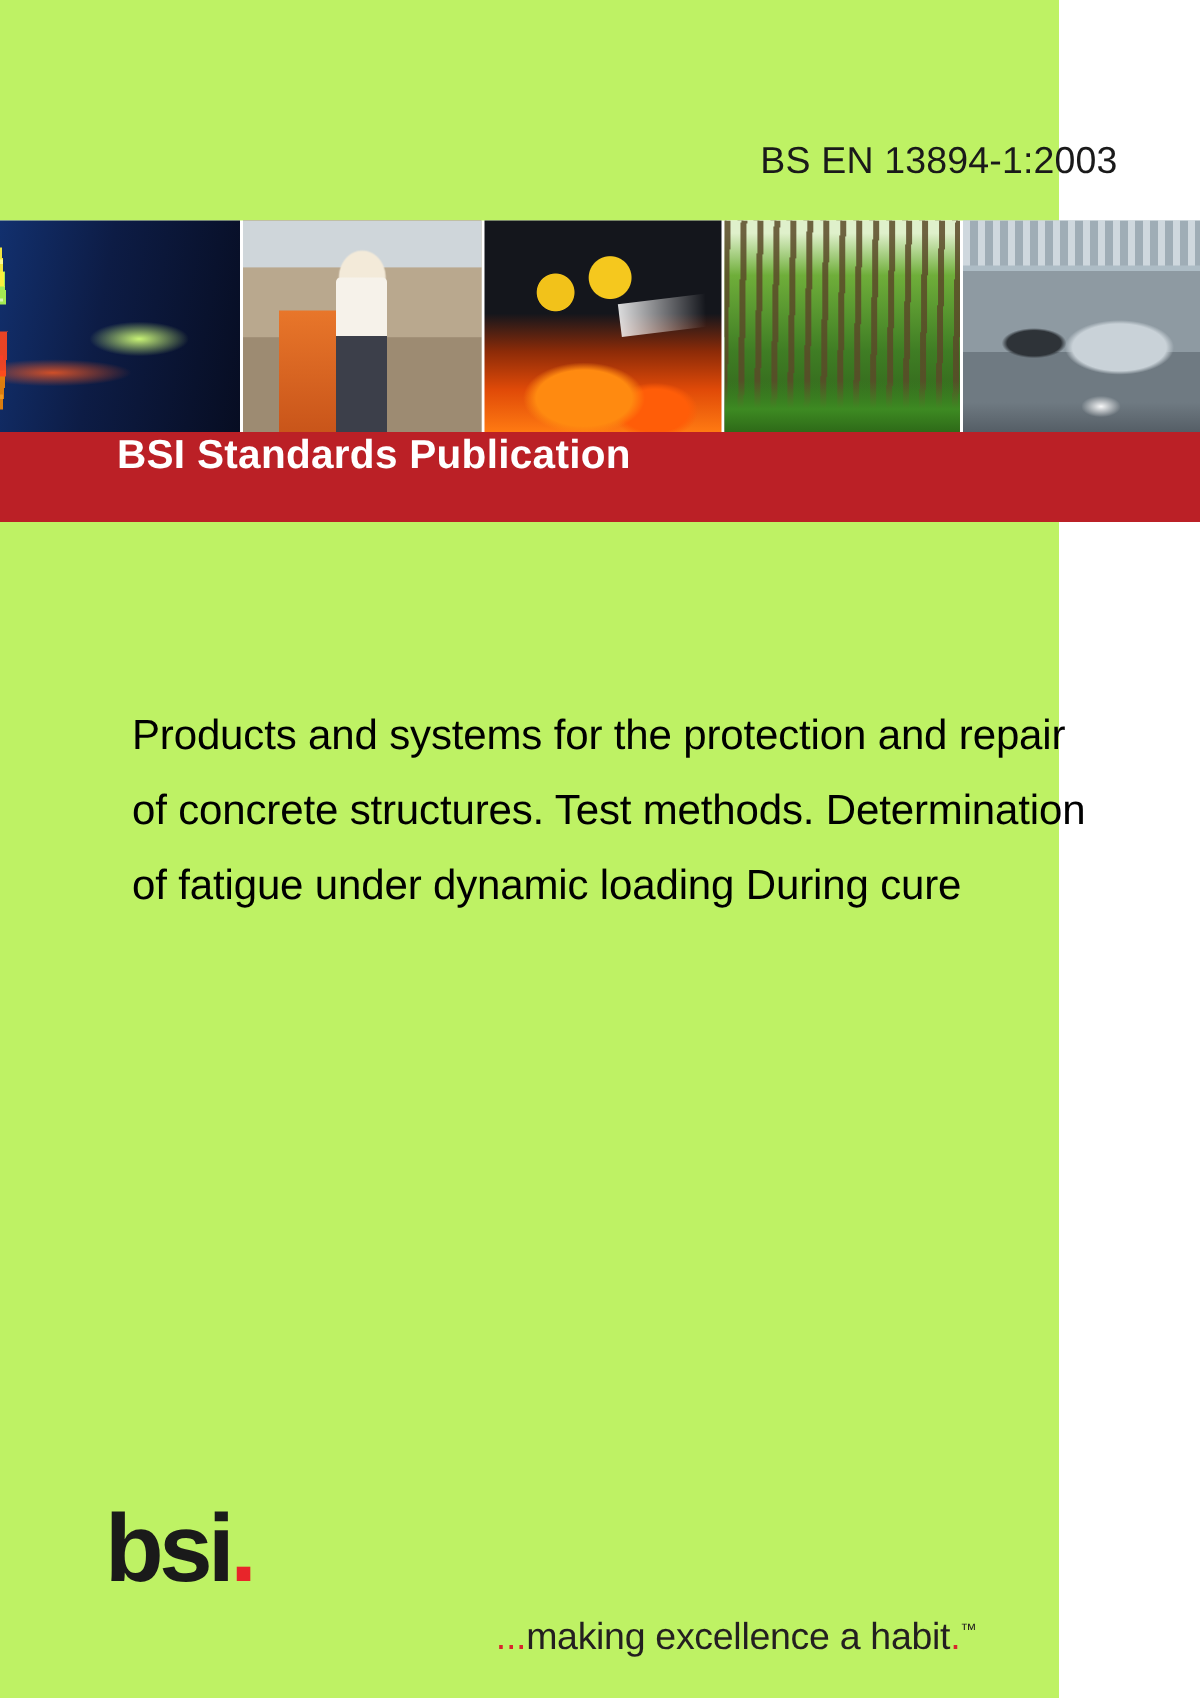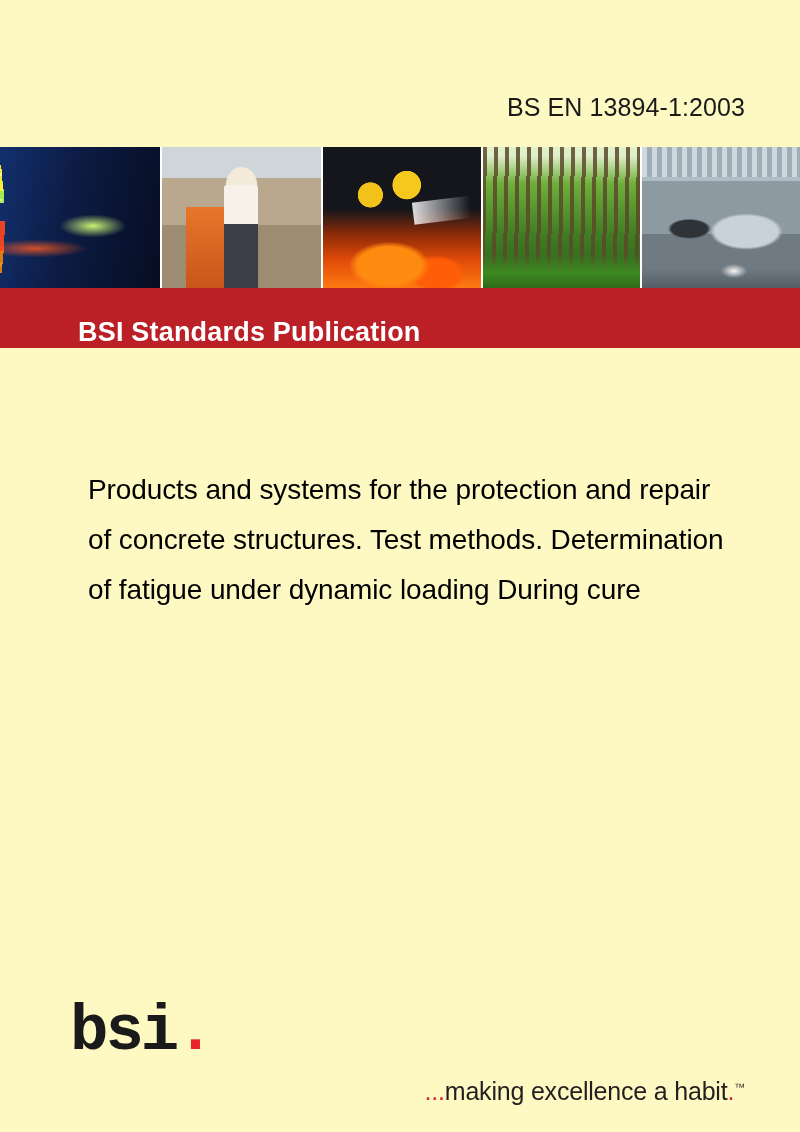--- a/index.html
+++ b/index.html
@@ -2,21 +2,21 @@
 <html><head>
 <meta charset="utf-8">
 <style>
   * { margin:0; padding:0; box-sizing:border-box; }
   html, body {
     width:800px; height:1132px;
     background:#ffffff;
     font-family:"Liberation Sans", sans-serif;
     overflow:hidden;
   }
-  .page { position:relative; width:800px; height:1132px; background:#fef9c3; }
+  .page { position:relative; width:706px; height:1132px; background:#bef264; }
 
   
   .std-number {
     position:absolute; top:93px; left:0; width:745px;
     text-align:right;
     font-size:25px; font-weight:400; color:#1a1a1a;
     letter-spacing:0.1px;
   }
 
   
@@ -111,21 +111,21 @@
   .p5::after {
     content:""; position:absolute; left:50%; bottom:10px; width:26px; height:14px;
     background:radial-gradient(ellipse at center, rgba(255,255,255,.95), rgba(255,255,255,0) 72%);
   }
 
   
   .banner {
     position:absolute; top:288px; left:0;
     width:800px; height:60px;
     background:#bb2026;
-    display:flex; align-items:flex-end;
+    display:flex; align-items:flex-start;
   }
   .banner-text {
     margin-left:78px;
     color:#ffffff;
     font-size:27px; font-weight:600;
     letter-spacing:0.2px;
   }
 
   
   .title-block {
@@ -136,21 +136,21 @@
   .title-line {
     font-size:28px; font-weight:400; color:#000;
     line-height:50px;
     letter-spacing:-0.1px;
   }
 
   
   .logo {
     position:absolute; left:70px; top:1000px;
     font-size:64px; font-weight:700; color:#1a1a1a;
-    letter-spacing:-3px; line-height:1;font-family:Liberation Mono, monospace;
+    letter-spacing:-3px; line-height:1;
   }
   .logo .dot { color:#e8252a; }
 
   .tagline {
     position:absolute; right:55px; top:1034px;
     font-size:25px; font-weight:400; color:#231f20;
     letter-spacing:-0.2px;
     white-space:nowrap;
     margin-top:43px;
   }

